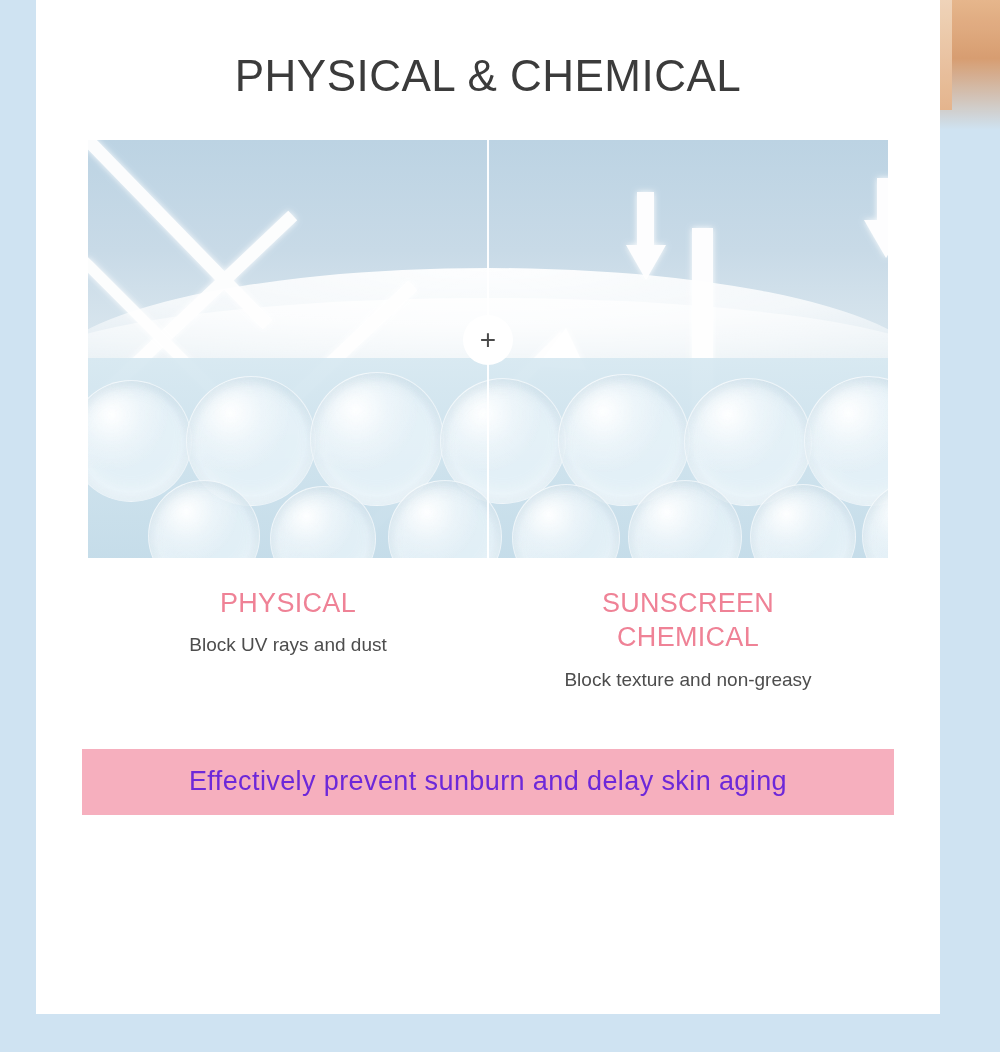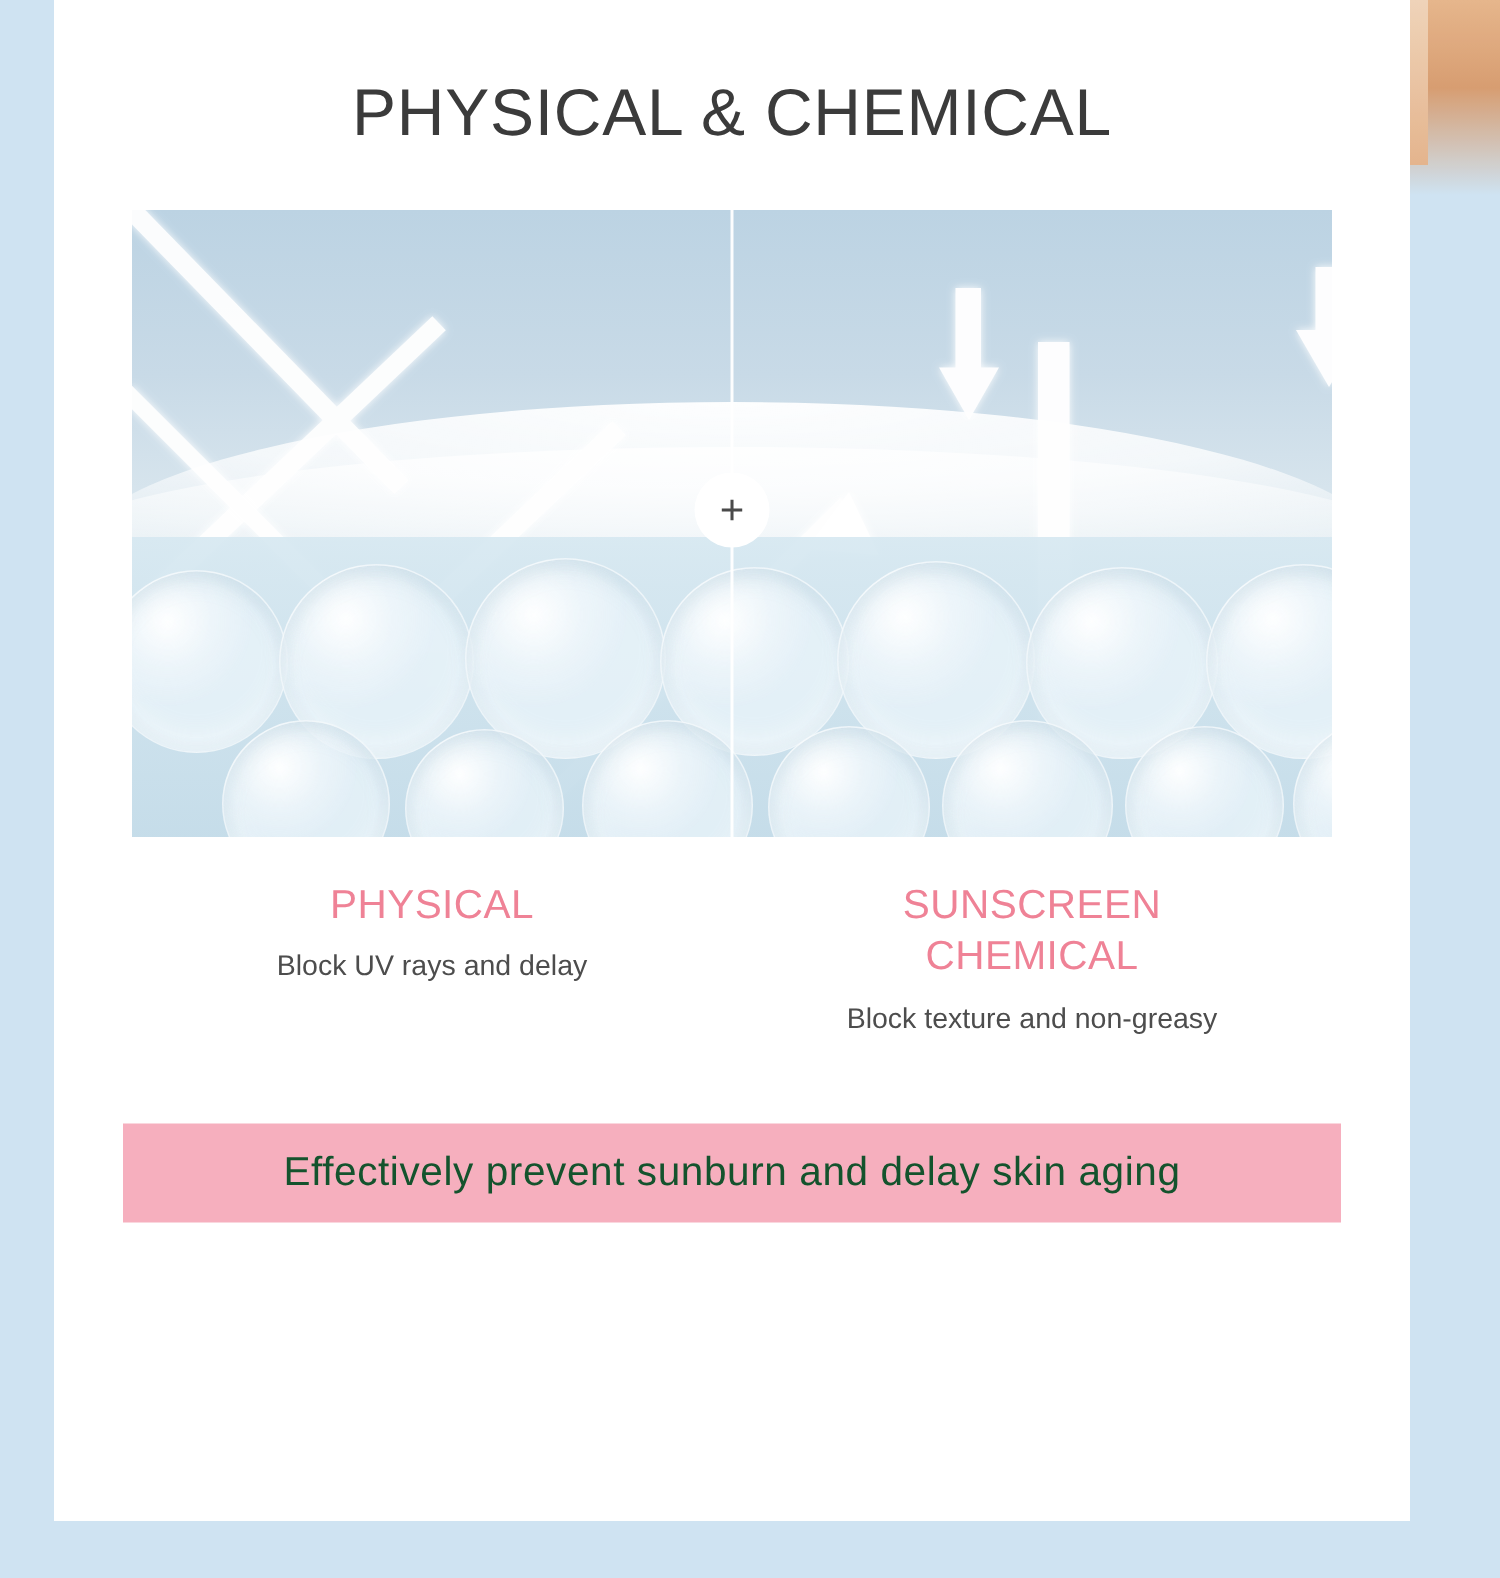--- a/index.html
+++ b/index.html
@@ -168,21 +168,21 @@
   .banner {
     margin: 58px auto 0;
     width: 812px;
     height: 66px;
     background: #f6afbe;
     display: flex;
     align-items: center;
     justify-content: center;
   }
   .banner-text {
-    color: #14532d;
+    color: #6d28d9;
     font-size: 27px;
     letter-spacing: 0.4px;
   }
 </style>
 </head>
 <body>
 
 <div class="page">
 
   <div class="corner-patch"></div>
@@ -265,21 +265,21 @@
 
       <div class="divider-line"></div>
       <div class="plus-badge">+</div>
     </div>
 
     <div class="captions">
       <div class="cap-col">
         <div class="cap-title">
           <span class="line">PHYSICAL</span>
         </div>
-        <div class="cap-sub">Block UV rays and delay</div>
+        <div class="cap-sub">Block UV rays and dust</div>
       </div>
       <div class="cap-col">
         <div class="cap-title">
           <span class="line">SUNSCREEN</span>
           <span class="line">CHEMICAL</span>
         </div>
         <div class="cap-sub">Block texture and non-greasy</div>
       </div>
     </div>
 

